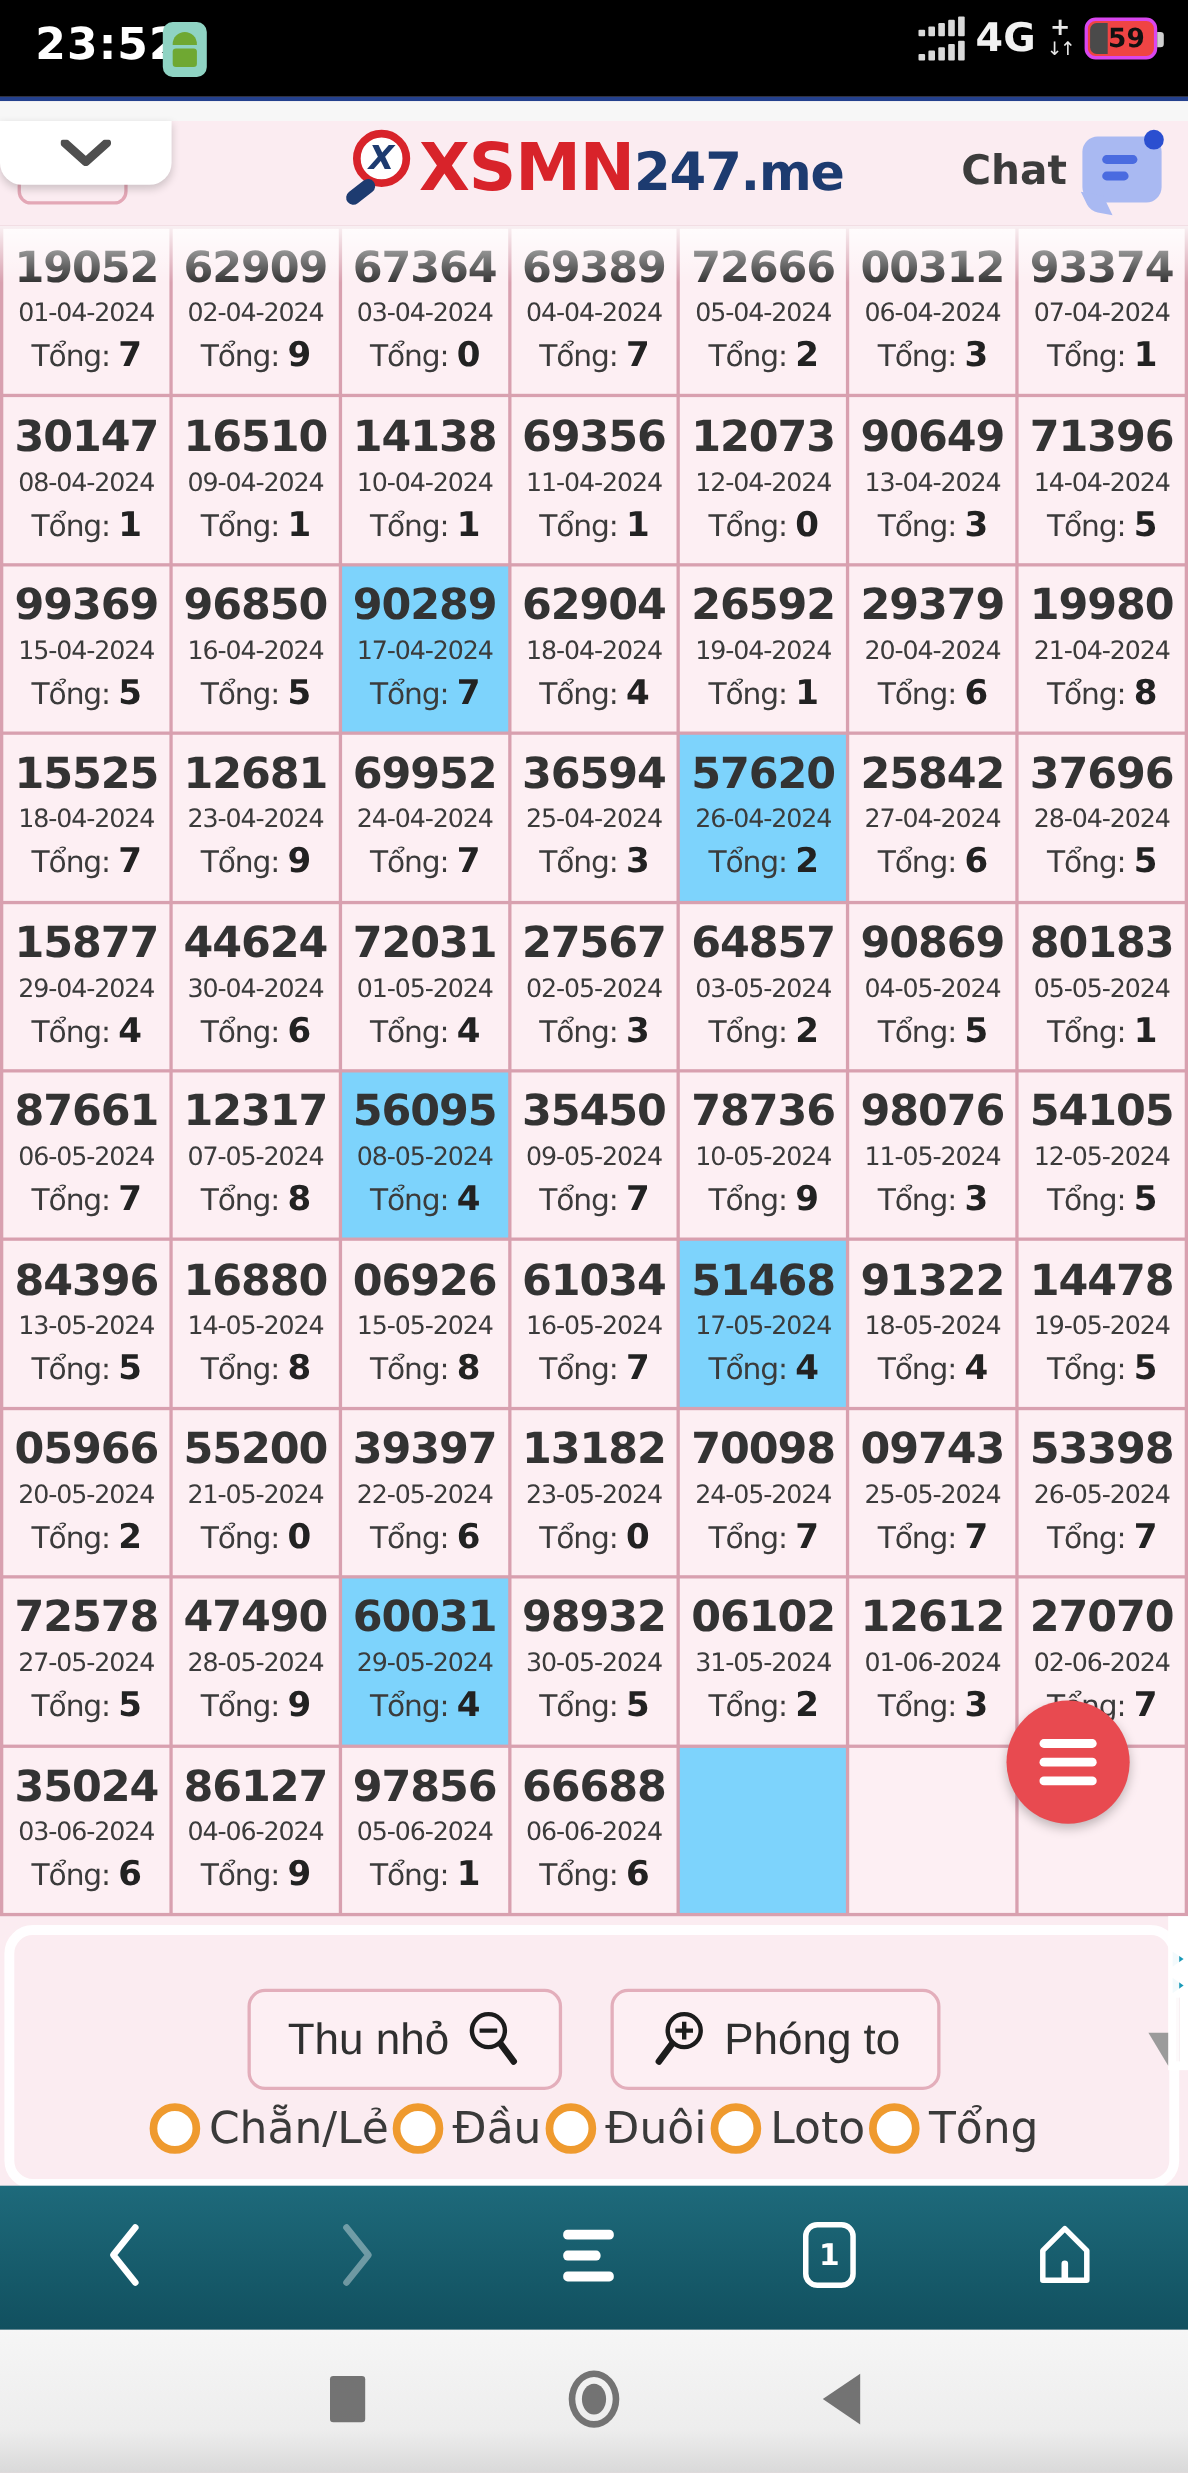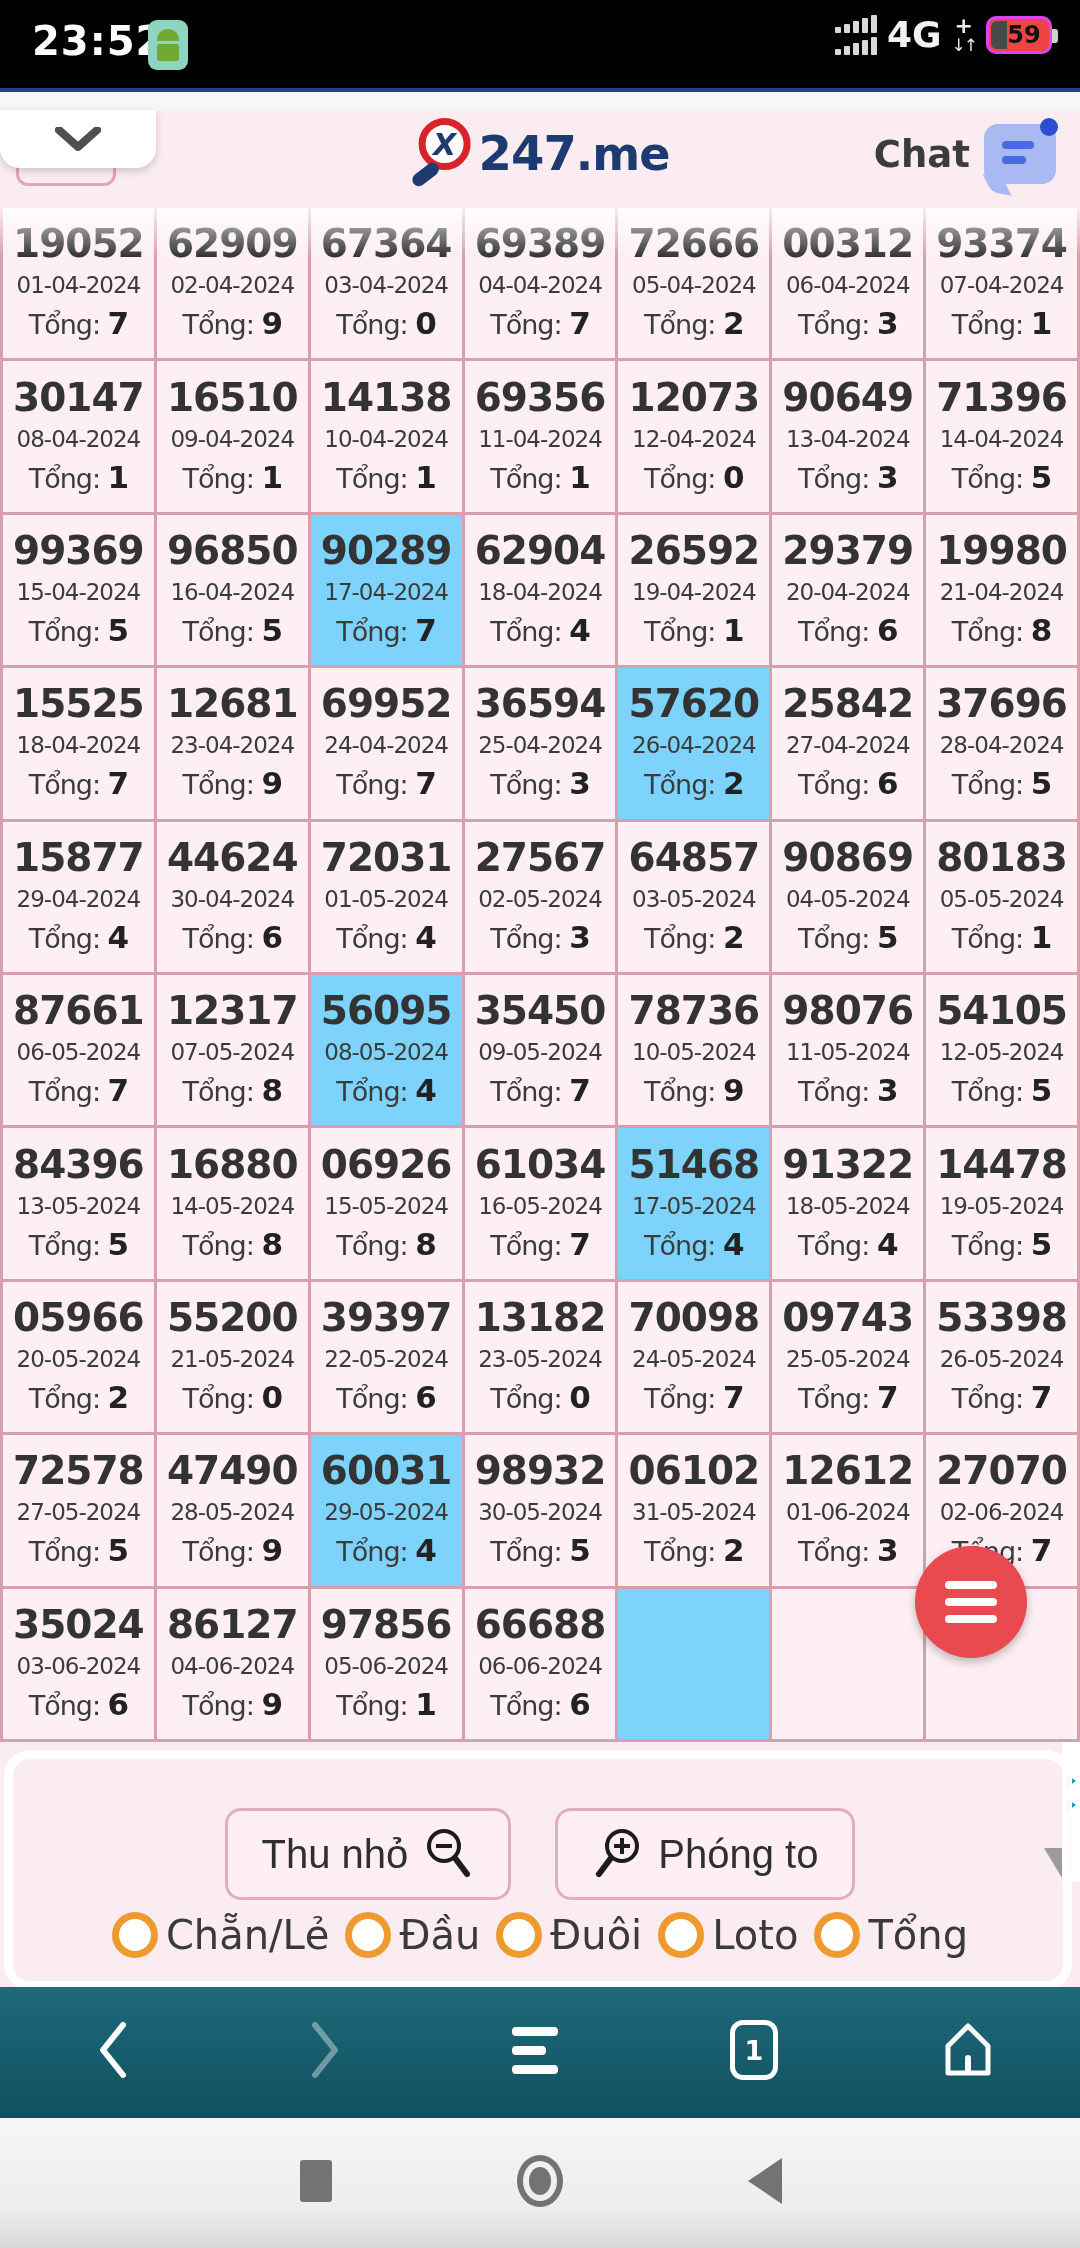--- a/index.html
+++ b/index.html
@@ -66,21 +66,21 @@
   .scroll-strip { left:1062px; top:1742px; width:18px; height:140px; background:#fff; }
   .s-arrow { position:absolute; left:4px; width:0; height:0; border-top:7px solid transparent; border-bottom:7px solid transparent; border-left:10px solid #1a9ab8; }
   .pink-line { position:absolute; left:7px; top:74px; width:3px; height:58px; background:#d8a0af; }
   .gray-cursor { left:1044px; top:1848px; width:0; height:0; border-top:30px solid #9b9b9b; border-left:18px solid transparent; }
 
   
   .sheet-frame { left:4px; top:1750px; width:1068px; height:240px; border:9px solid rgba(255,255,255,.95); border-radius:26px; pointer-events:none; }
   .btn-row { left:0; top:1808px; width:1080px; display:flex; justify-content:center; gap:44px; }
   .pill-btn { height:92px; border:3px solid #e3aebb; border-radius:16px; background:#fdeff3; display:flex; align-items:center; justify-content:center; gap:14px; padding:0 34px; font-size:40px; color:#2f2f2f; }
   .mag { width:52px; height:56px; }
-  .radio-row { left:0; top:1912px; width:1080px; display:flex; justify-content:center; align-items:center; gap:16px; }
+  .radio-row { left:0; top:1912px; width:1080px; display:flex; justify-content:center; align-items:center; gap:4px; }
   .radio-item { display:flex; align-items:center; gap:8px; }
   .radio-circle { width:46px; height:46px; border:7px solid #ef9a2e; border-radius:50%; background:#fff; }
   .radio-label { font-size:40px; color:#3a3a3a; }
 
   
   .teal-bar { left:0; top:1987px; width:1080px; height:131px; background:linear-gradient(180deg,#1e6a7b 0%,#11505f 100%); display:flex; align-items:flex-start; justify-content:space-between; padding:28px 84px 0 84px; }
   .tb-icon { width:56px; height:70px; display:flex; align-items:center; justify-content:center; }
   .menu-icon { display:flex; flex-direction:column; gap:10px; align-items:flex-start; }
   .menu-icon i { display:block; height:9px; background:#fff; border-radius:4px; }
   .menu-icon i:nth-child(1){ width:46px; } .menu-icon i:nth-child(2){ width:34px; } .menu-icon i:nth-child(3){ width:46px; }
@@ -139,20 +139,21 @@
     </svg>
   </div>
   <div class="logo">
     <div class="logo-glass">
       <div class="logo-ring">
           <span>X</span>
         </div>
       <div class="logo-handle"></div>
     </div>
     <div class="logo-text">
+      <span class="logo-xsmn">XSMN</span>
         <span class="logo-247">247</span>
         <span class="logo-me">.me</span>
     </div>
   </div>
   <div class="chat">
     <span class="chat-label">Chat</span>
     <span class="chat-icon">
         <i class="l1"></i>
         <i class="l2"></i>
         <i class="dot"></i>

